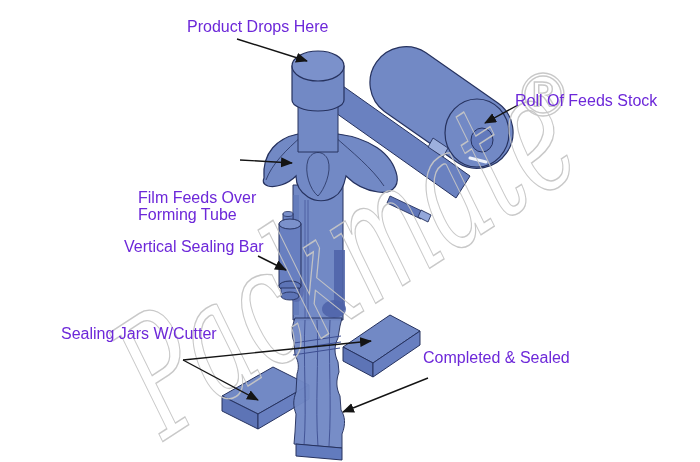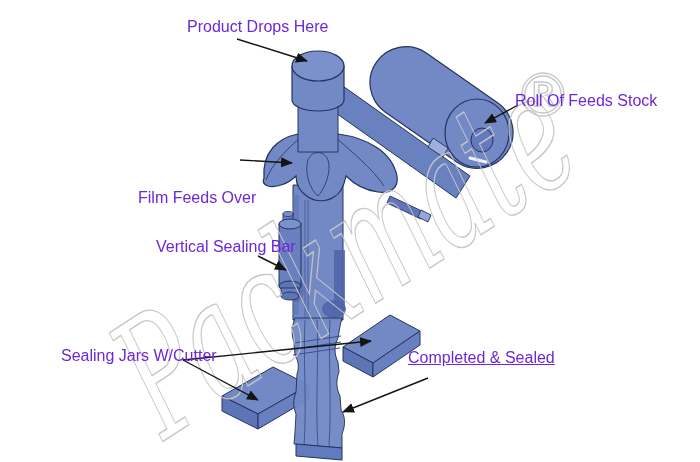--- a/index.html
+++ b/index.html
@@ -133,27 +133,28 @@
   <div class="label" style="left:187px;top:19px;">
     <span>Product Drops Here</span>
   </div>
 
   <div class="label" style="left:515px;top:93px;">
     <span>Roll Of Feeds Stock</span>
   </div>
 
   <div class="label" style="left:138px;top:154px;margin-top:36px;">
     <span>Film Feeds Over</span>
+    <span>Forming Tube</span>
   </div>
 
-  <div class="label" style="left:124px;top:239px;margin-left:32px;">
+  <div class="label" style="left:124px;top:239px;">
     <span>Vertical Sealing Bar</span>
   </div>
 
-  <div class="label" style="left:61px;top:348px;">
+  <div class="label" style="left:61px;top:326px;">
     <span>Sealing Jars W/Cutter</span>
   </div>
 
-  <div class="label" style="left:408px;top:350px;text-decoration:underline;">
+  <div class="label" style="left:423px;top:350px;">
     <span>Completed &amp; Sealed</span>
   </div>
 
 </div>
 
 </body></html>

